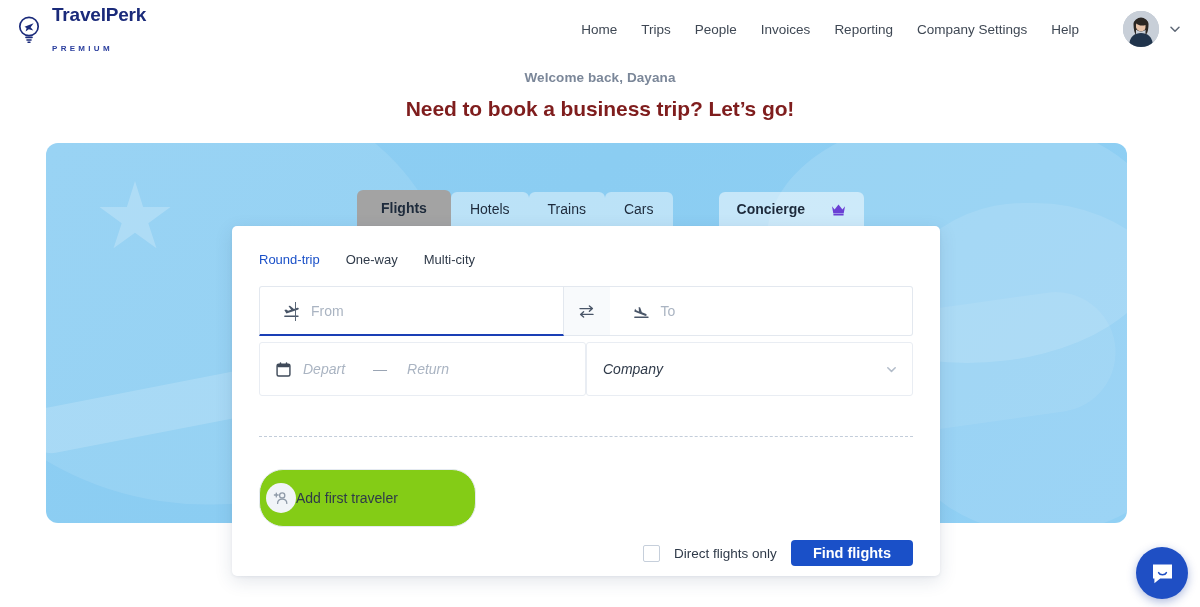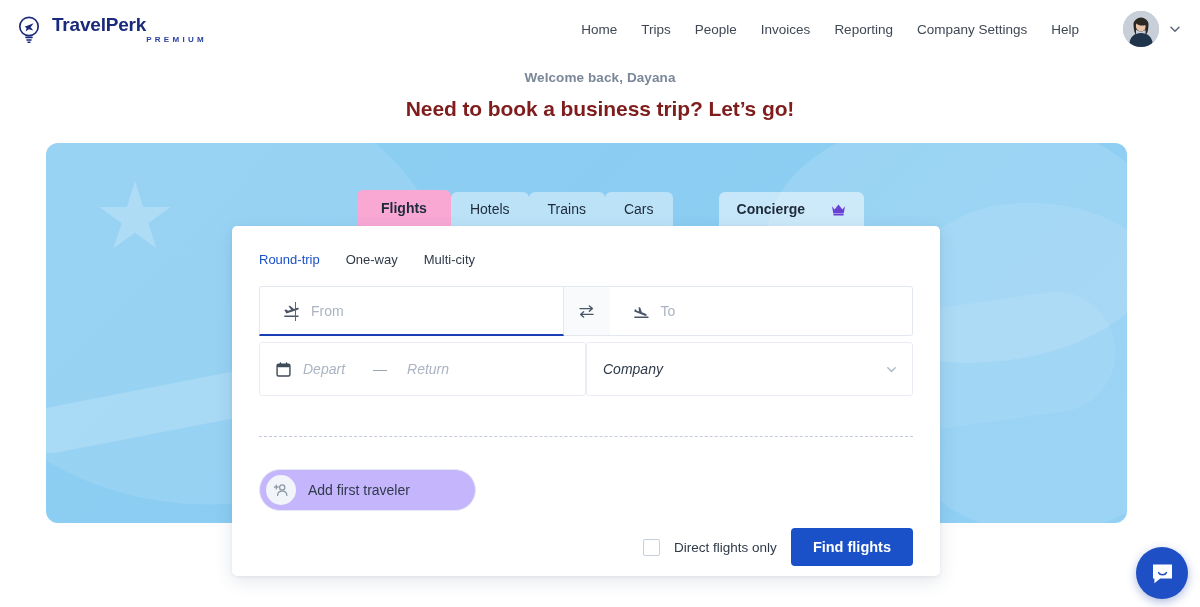--- a/index.html
+++ b/index.html
@@ -23,21 +23,21 @@
     position: relative;
     z-index: 5;
   }
 
   .logo-wrap {
     display: flex;
     align-items: center;
     gap: 8px;
   }
   .logo-mark { width: 30px; height: 30px; display: block; }
-  .logo-text-block { display: flex; flex-direction: row; line-height: 1; }
+  .logo-text-block { display: flex; flex-direction: column; line-height: 1; }
   .logo-name {
     font-size: 19px;
     font-weight: bold;
     color: #1a2a7a;
     letter-spacing: -0.2px;
   }
   .logo-sub {
     font-size: 8px;
     font-weight: bold;
     color: #2b3f9e;
@@ -165,21 +165,21 @@
     align-items: center;
     justify-content: center;
     font-size: 14px;
     color: #1d2a3b;
     background: rgba(255,255,255,0.42);
     border-radius: 6px 6px 0 0;
     cursor: pointer;
     white-space: nowrap;
   }
   .tab.active {
-    background: #f9a8d4;
+    background: #a3a3a3;
     font-weight: bold;
     height: 36px;
     padding: 0 24px;
   }
   .tab-concierge {
     margin-left: 46px;
     background: rgba(255,255,255,0.5);
     padding: 0 18px;
     gap: 26px;
     font-weight: bold;
@@ -306,29 +306,28 @@
   
   .dashed-div {
     margin-top: 40px;
     border-top: 1px dashed #c3cdda;
   }
 
   
   .traveler-btn {
     margin-top: 32px;
     width: 217px;
-    height: 42px;
+    height: 58px;
     border: 1px solid #e5eaf1;
     border-radius: 24px;
     display: flex;
     align-items: center;
-    gap: 12px;
     padding: 0 6px;
     cursor: pointer;
-    background: #c4b5fd;
+    background: #84cc16;
   }
   .traveler-ico-circle {
     width: 30px; height: 30px;
     border-radius: 50%;
     background: #f1f4f8;
     display: flex;
     align-items: center;
     justify-content: center;
     flex: none;
   }
@@ -361,21 +360,21 @@
     cursor: pointer;
   }
   .find-btn {
     background: #1a50c8;
     color: #ffffff;
     font-size: 14.5px;
     font-weight: bold;
     border: none;
     border-radius: 4px;
     padding: 0 22px;
-    height: 38px;
+    height: 26px;
     cursor: pointer;
     font-family: "Liberation Sans", sans-serif;
   }
 
   
   .chat-launcher {
     position: absolute;
     right: 12px;
     bottom: 8px;
     width: 52px; height: 52px;

